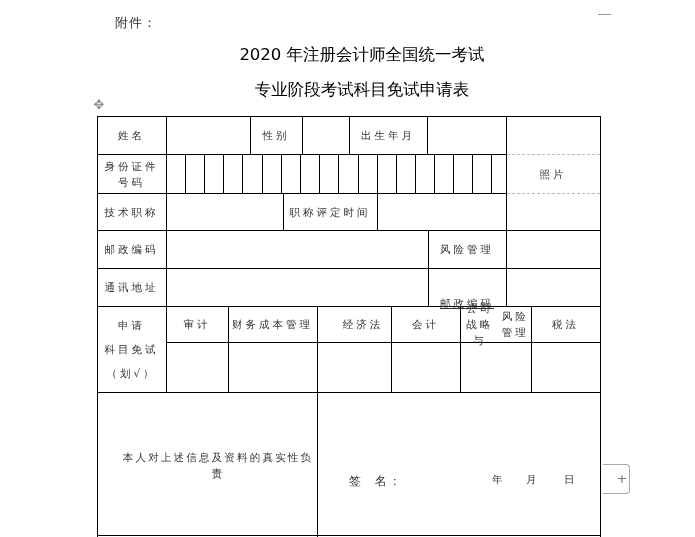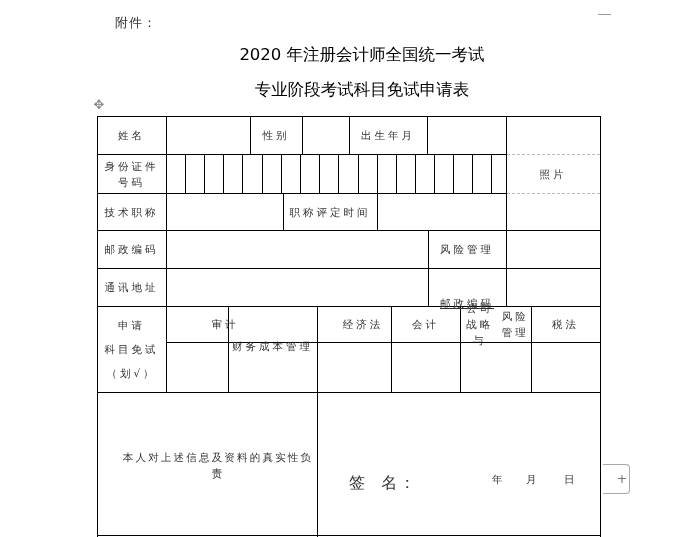--- a/index.html
+++ b/index.html
@@ -124,39 +124,39 @@
   <div class="cell" style="left:166px;top:268px;width:262px;height:38px;"></div>
   <div class="cell" style="left:428px;top:284px;width:78px;height:38px;text-decoration:underline;">邮政编码</div>
   <div class="cell" style="left:506px;top:268px;width:94px;height:38px;"></div>
 
   <div class="cell" style="left:97px;top:306px;width:69px;height:86px;flex-direction:column;line-height:24px;">
     <span>申请</span>
     <span>科目免试</span>
     <span>（划√）</span>
   </div>
 
-  <div class="cell" style="left:166px;top:306px;width:62px;height:36px;padding-left:28px;">审计</div>
-  <div class="cell" style="left:228px;top:306px;width:89px;height:36px;margin-top:22px;">财务成本管理</div>
+  <div class="cell" style="left:166px;top:306px;width:62px;height:36px;">审计</div>
+  <div class="cell" style="left:228px;top:306px;width:89px;height:36px;">财务成本管理</div>
   <div class="cell" style="left:326px;top:306px;width:74px;height:36px;">经济法</div>
   <div class="cell" style="left:391px;top:306px;width:69px;height:36px;">会计</div>
   <div class="cell" style="left:460px;top:306px;width:71px;height:36px;">
     <span>公司战略与</span>
     <span>风险管理</span>
   </div>
   <div class="cell" style="left:531px;top:306px;width:69px;height:36px;">税法</div>
 
   <div class="cell" style="left:166px;top:342px;width:62px;height:50px;"></div>
   <div class="cell" style="left:228px;top:342px;width:89px;height:50px;"></div>
   <div class="cell" style="left:317px;top:342px;width:74px;height:50px;"></div>
   <div class="cell" style="left:391px;top:342px;width:69px;height:50px;"></div>
   <div class="cell" style="left:460px;top:342px;width:71px;height:50px;"></div>
   <div class="cell" style="left:531px;top:342px;width:69px;height:50px;"></div>
 
   <div class="cell left" style="left:97px;top:392px;width:220px;height:145px;letter-spacing:2.2px;">本人对上述信息及资料的真实性负责</div>
   <div class="abs" style="left:317px;top:392px;width:283px;height:145px;">
-    <span class="abs" style="left:20px;top:81px;font-size:16px;color:#333;white-space:pre;letter-spacing:2px;">签  名：</span>
+    <span class="abs" style="left:20px;top:81px;font-size:12px;color:#333;white-space:pre;letter-spacing:2px;">签  名：</span>
     <span class="abs" style="left:163px;top:81px;font-size:10.5px;color:#333;">年</span>
     <span class="abs" style="left:197px;top:81px;font-size:10.5px;color:#333;">月</span>
     <span class="abs" style="left:235px;top:81px;font-size:10.5px;color:#333;">日</span>
   </div>
 </div>
 
 <div class="abs add-handle">+</div>
 
 </body></html>

